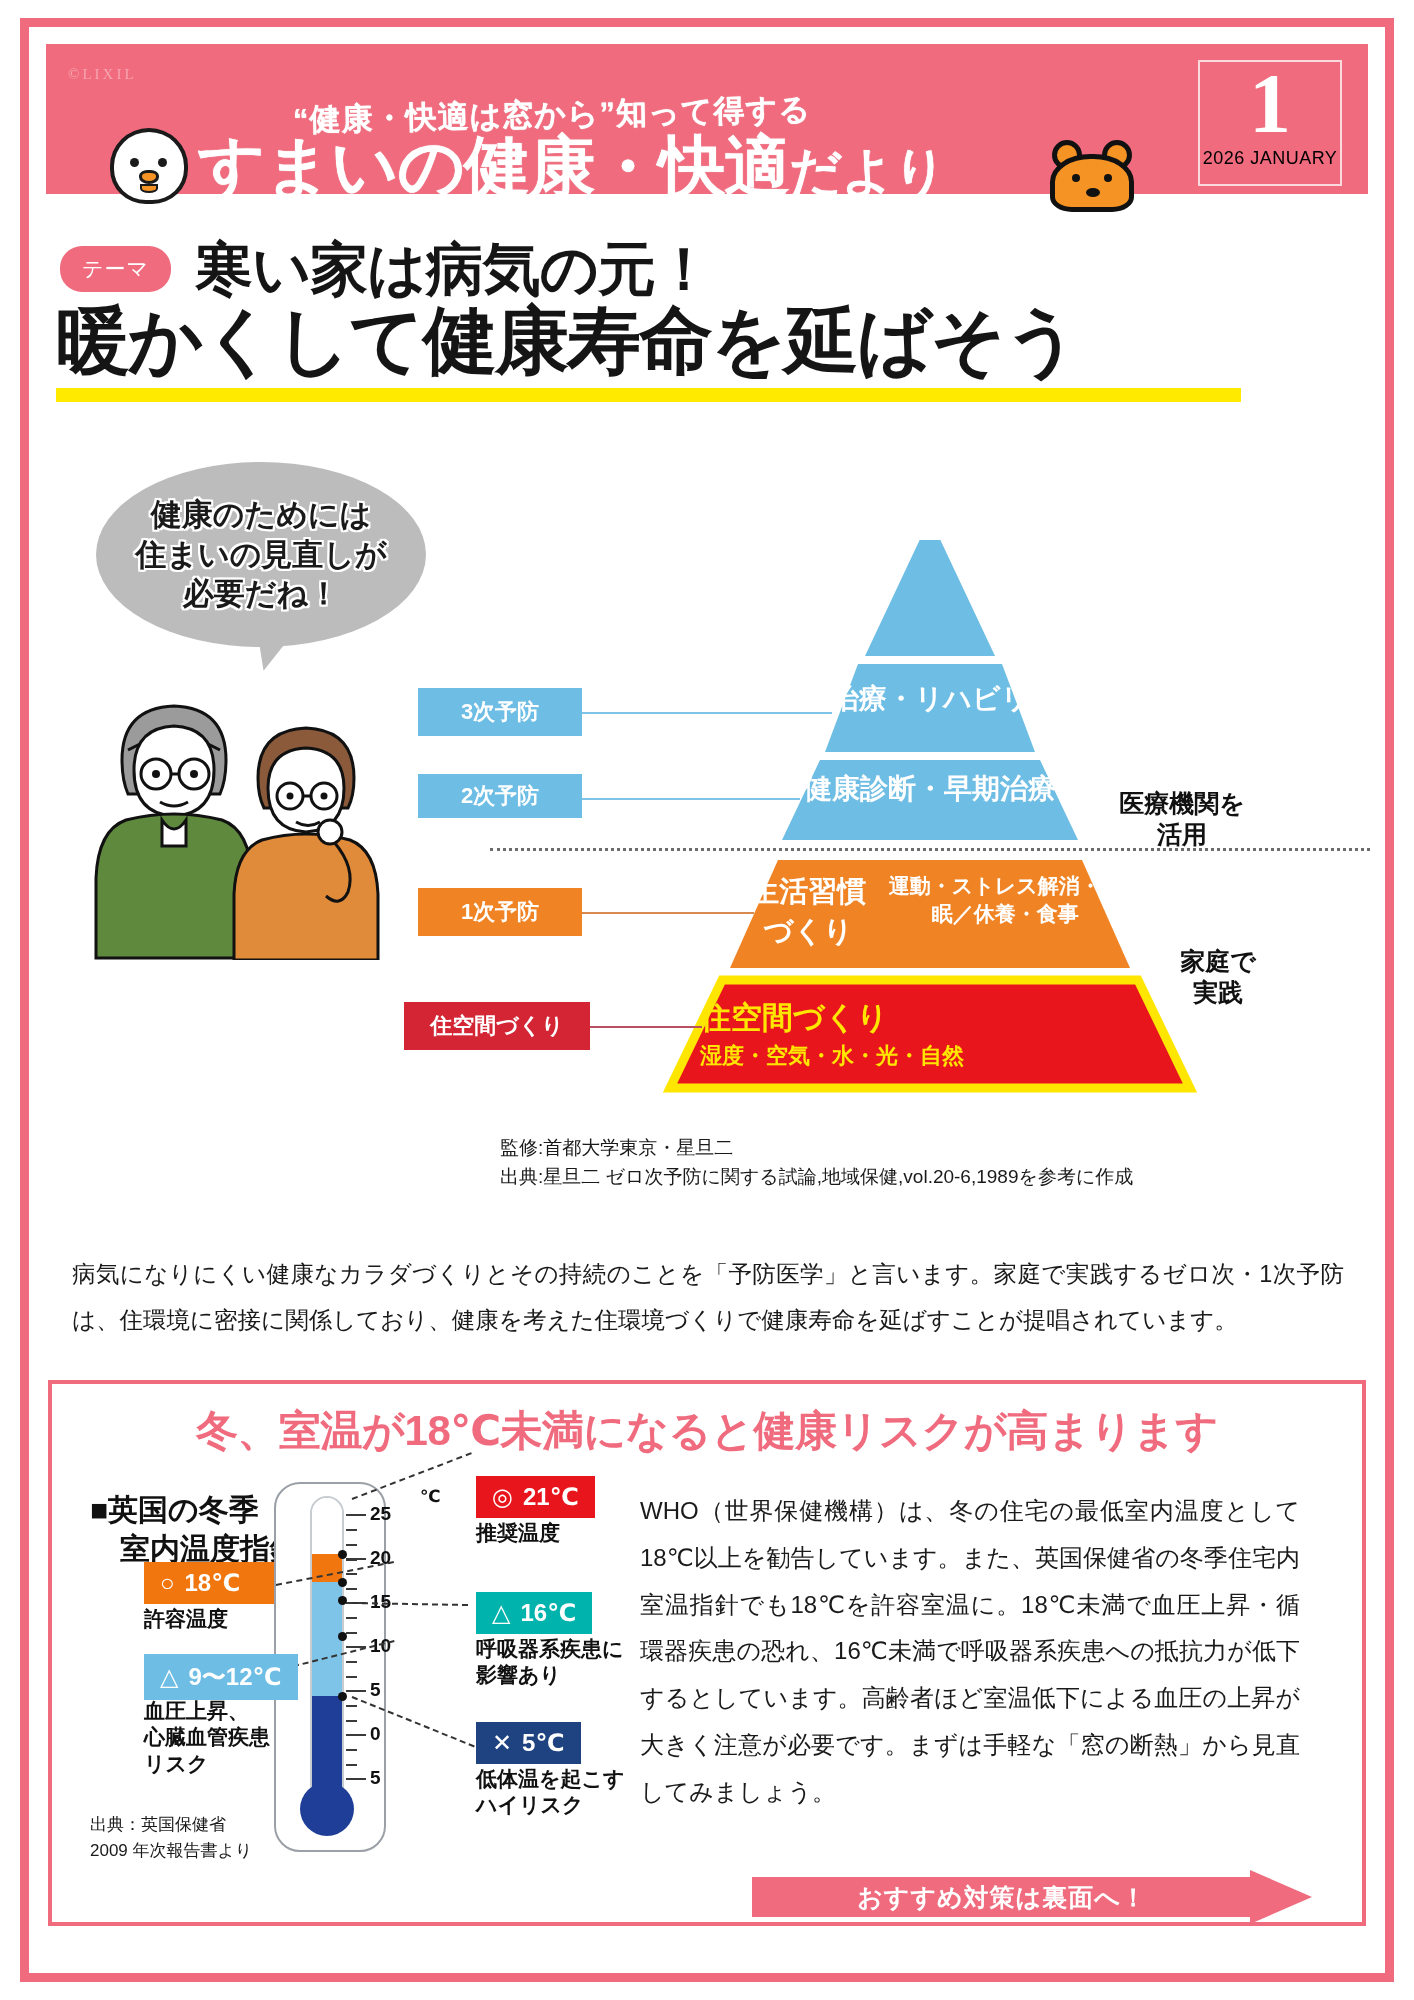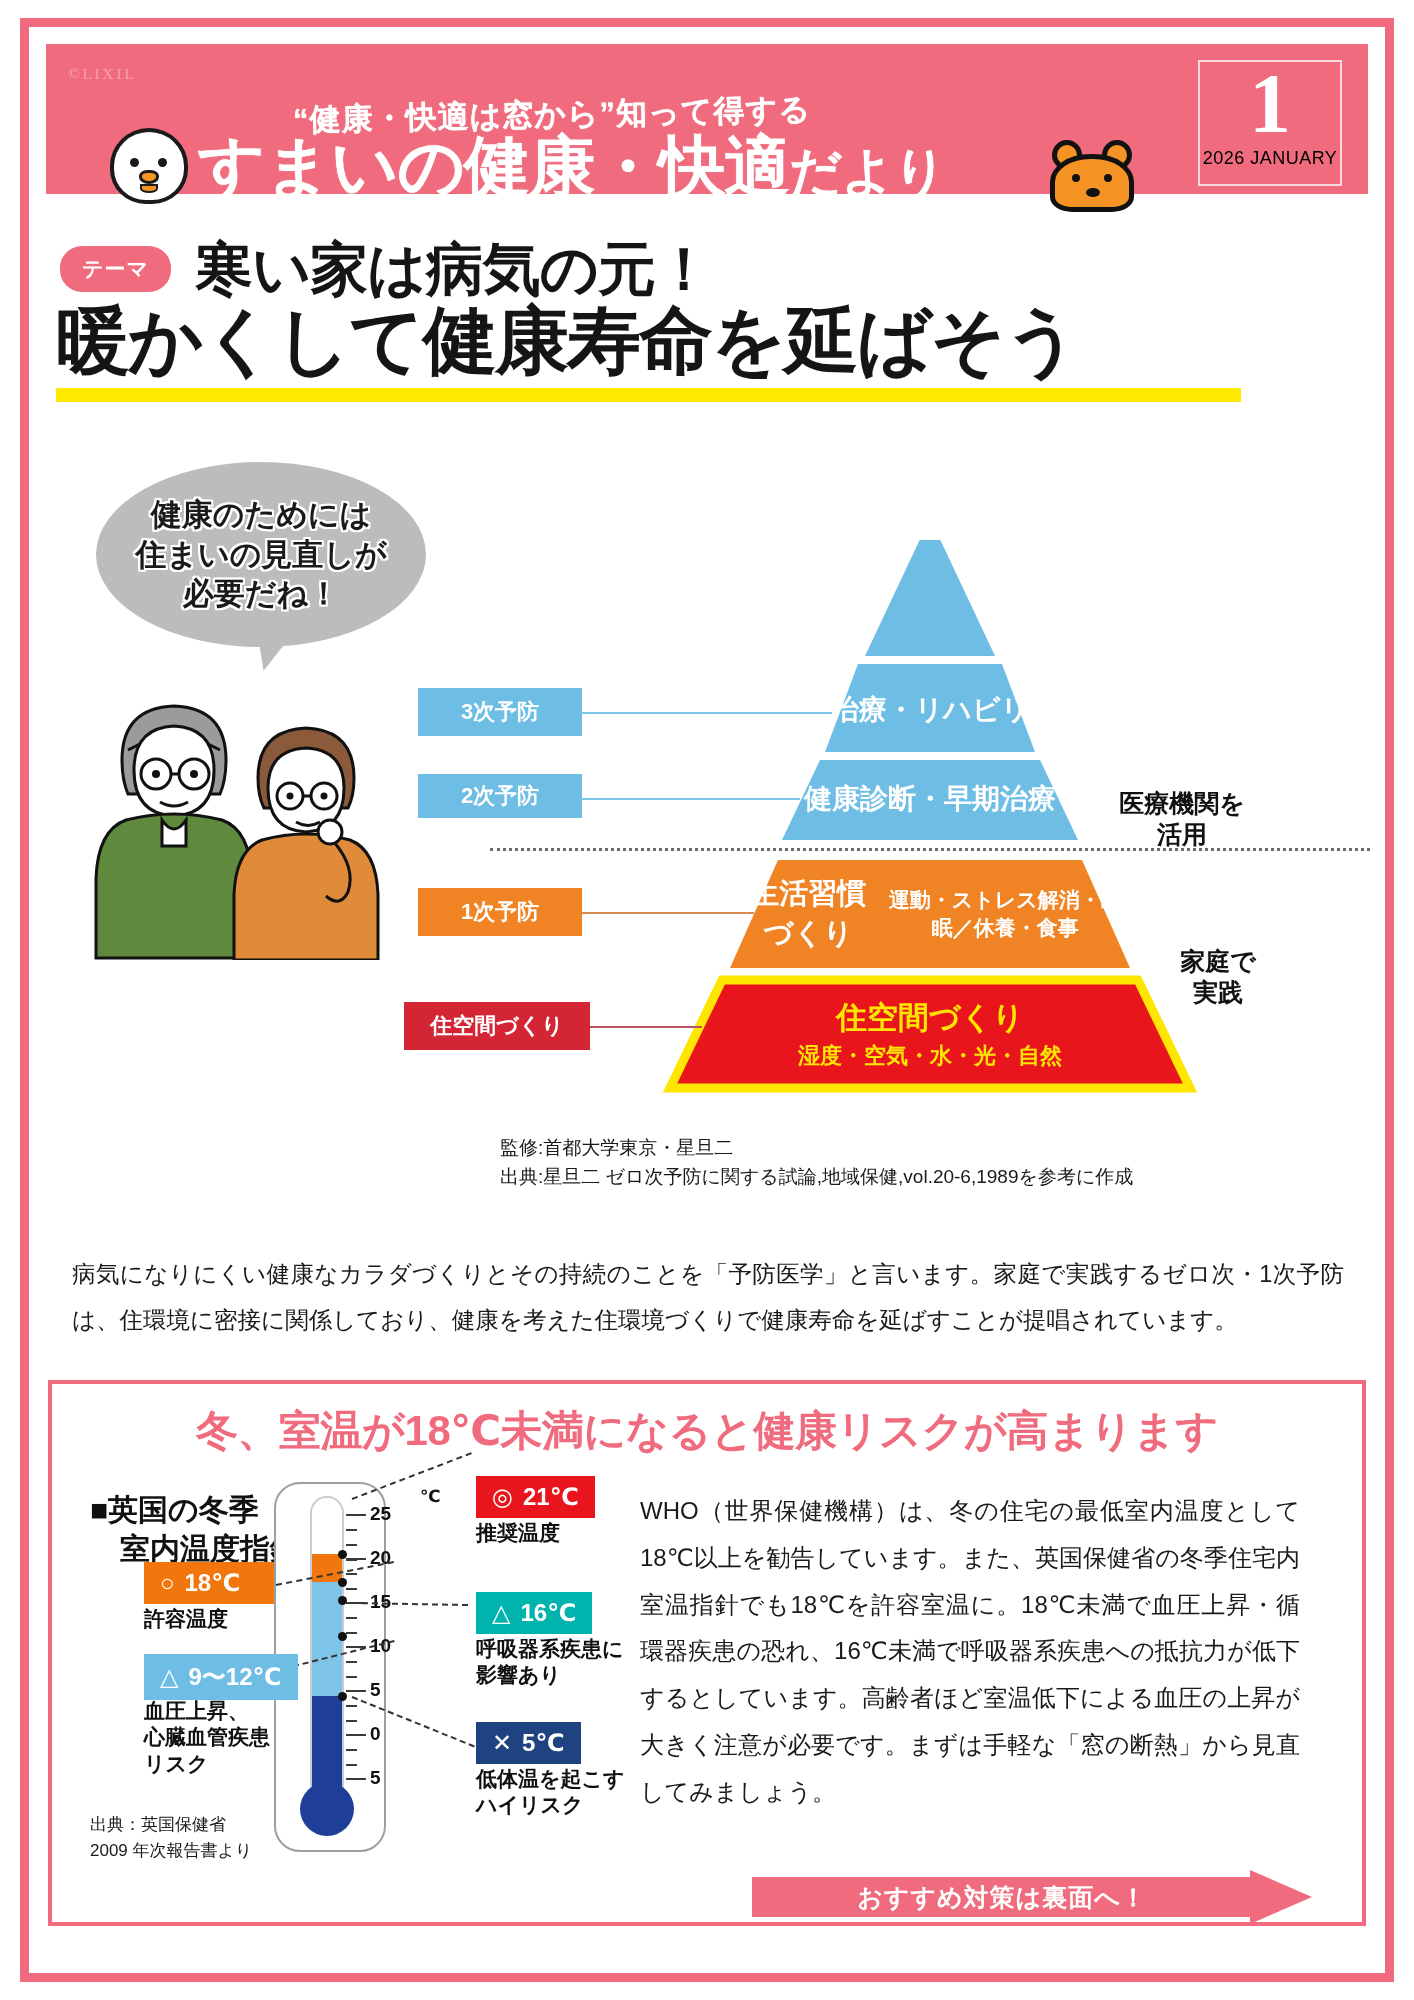--- a/index.html
+++ b/index.html
@@ -97,21 +97,21 @@
   }
   .date-num{
     font-size:84px; line-height:.95; color:#fff; font-weight:bold;
     font-family:"Liberation Serif","DejaVu Serif",serif; margin-top:2px;
   }
   .date-sub{ font-size:18px; color:#000000; letter-spacing:.5px; margin-top:4px; }
 
   
   .theme-row{ position:absolute; left:60px; top:240px; display:flex; align-items:center; gap:24px; }
   .theme-pill{
-    background:#ef6b7d; color:#fff; font-weight:bold;
+    background:#ef6b7d; color:#fff; font-weight:normal;
     font-size:21px; letter-spacing:1px;
     padding:9px 22px; border-radius:22px;
   }
   .title1{
     font-size:58px; font-weight:bold; letter-spacing:-1px; line-height:1;
     color:#151515;
   }
   .title2-wrap{ position:absolute; left:56px; top:302px; width:1270px; }
   .title2{
     font-size:74px; font-weight:bold; letter-spacing:-2px; line-height:1.05;
@@ -139,21 +139,21 @@
   }
   .bubble-tail{
     position:absolute; left:250px; top:620px;
     width:0;height:0;border-left:18px solid transparent;border-right:28px solid transparent;
     border-top:52px solid #bcbcbc; transform:rotate(10deg);
   }
   .couple{ position:absolute; left:82px; top:650px; width:360px; height:310px; }
 
   
   .pyramid{ position:absolute; left:490px; top:540px; width:880px; height:620px; }
-  .tier{ position:absolute; display:flex; align-items:center; justify-content:center; text-align:center; }
+  .tier{ position:absolute; display:flex; align-items:flex-start; justify-content:center; text-align:center; }
   .tier-txt-main{ font-weight:bold; color:#fff; }
   .tier-txt-sub{ font-weight:bold; color:#fff; }
 
   .tag{
     position:absolute; display:flex; align-items:center; justify-content:center;
     color:#fff; font-weight:bold; font-size:22px; letter-spacing:0px;
   }
   .connector{ position:absolute; height:2px; }
   .dotted-sep{
     position:absolute; left:0; top:172px; width:880px;

